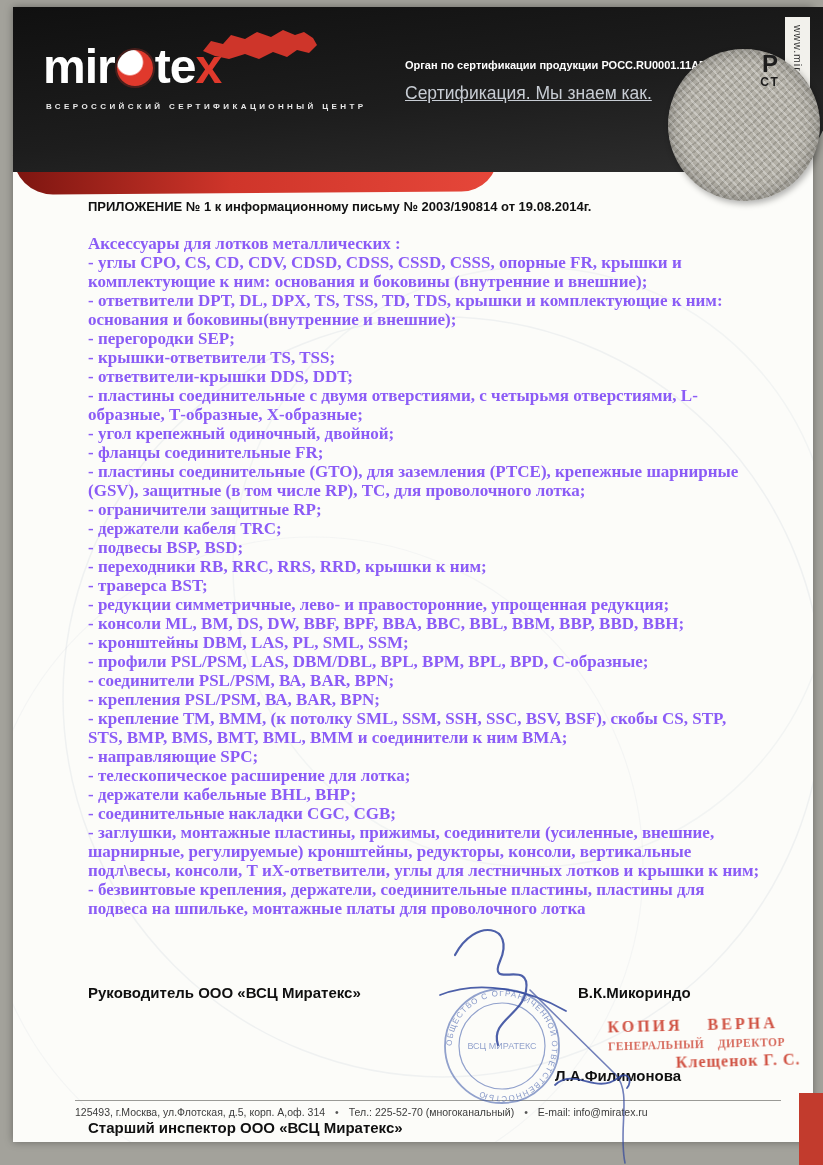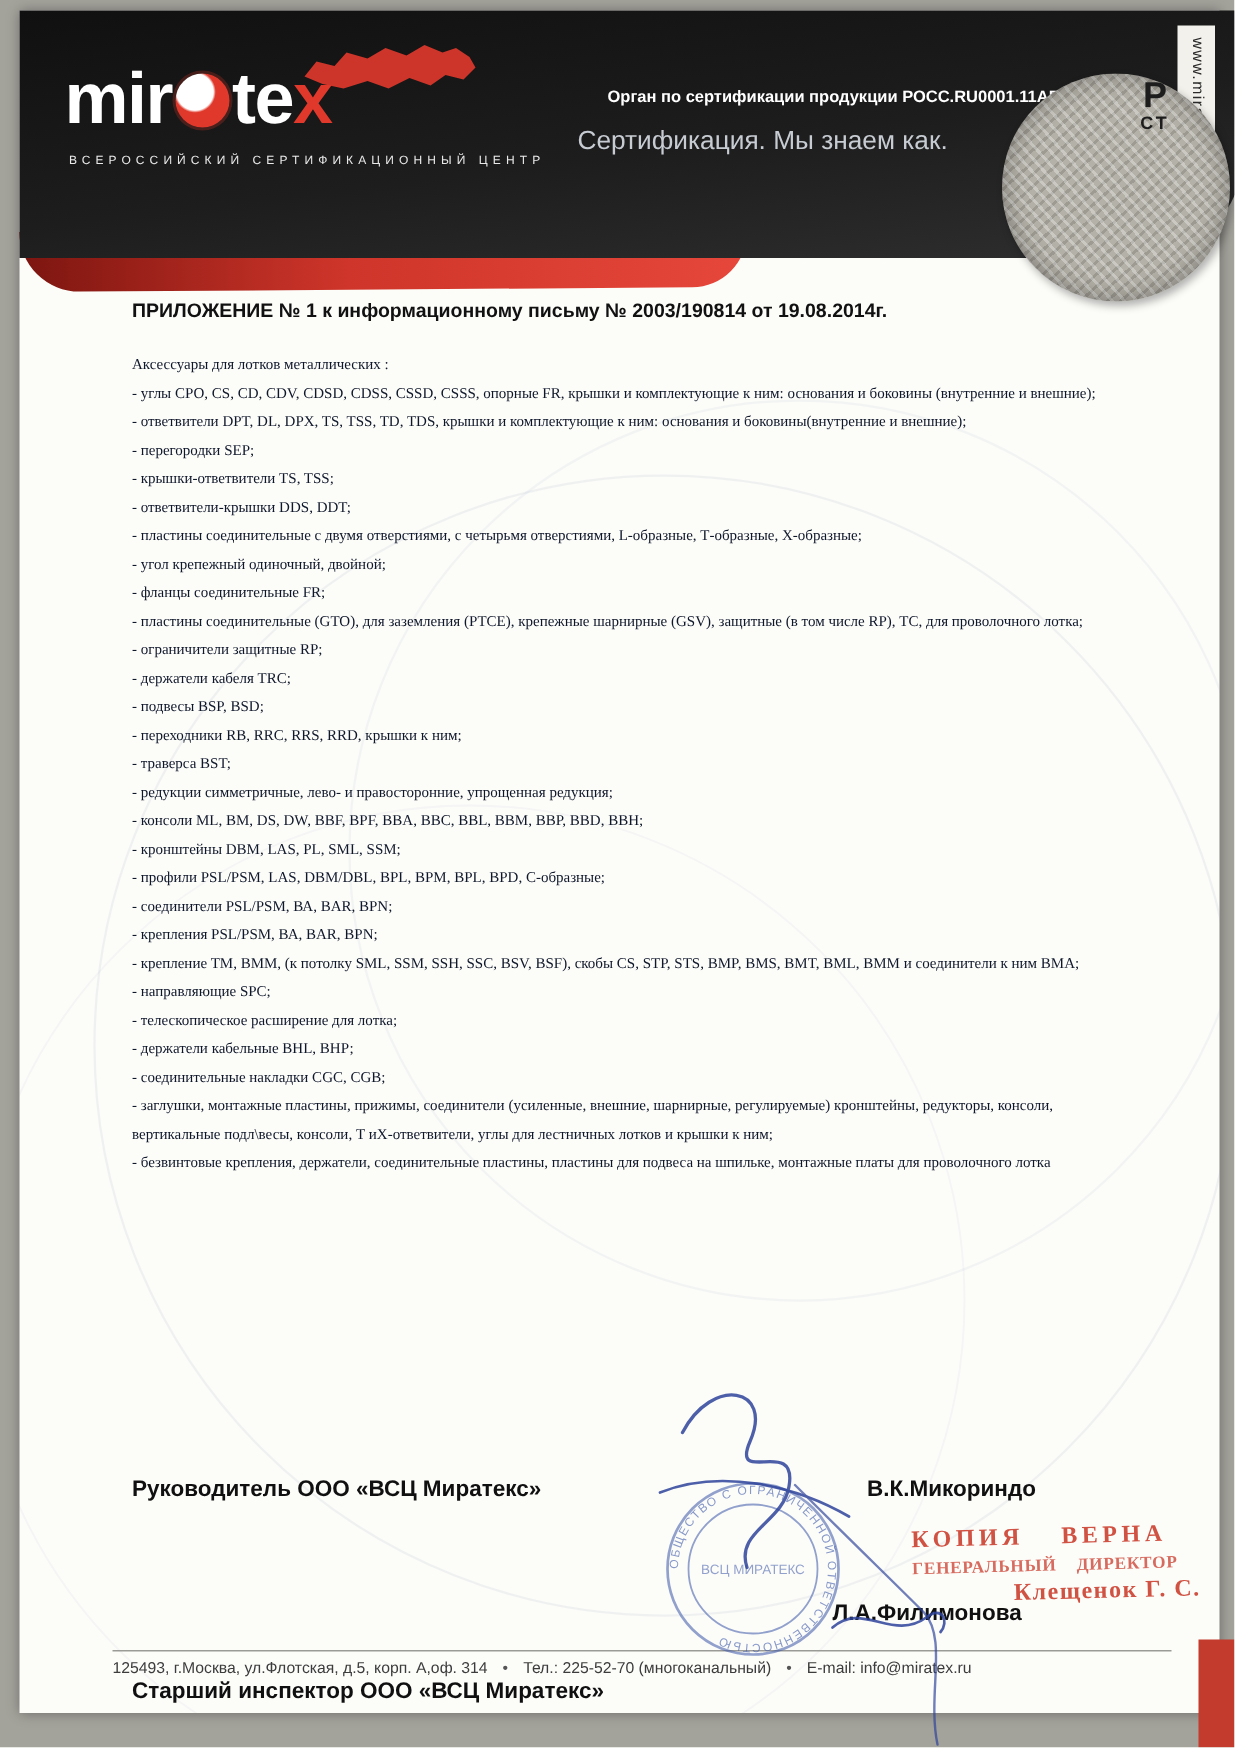--- a/index.html
+++ b/index.html
@@ -30,24 +30,24 @@
   .logo .lt { font-size:48px; font-weight:bold; color:#fff; letter-spacing:-1px; line-height:52px; }
   .logo .lx { color:#e0392c; }
   .logo-dot {
     display:inline-block; width:36px; height:36px; border-radius:50%; margin:0 2px -3px 2px;
     background:radial-gradient(circle at 36% 34%, #ffffff 0 37%, #e0392c 42% 100%);
     box-shadow:0 0 0 2px rgba(224,57,44,.25);
   }
   .russia-map { position:absolute; left:158px; top:-12px; width:118px; height:34px; }
   .logo-sub {
     position:absolute; left:33px; top:95px; color:#e9e9e9; font-size:8px;
-    letter-spacing:3.4px; font-weight:normal;
+    letter-spacing:3.4px; font-weight:bold;
   }
   .hdr-org { position:absolute; left:392px; top:52px; color:#ffffff; font-size:11px; font-weight:bold; }
-  .hdr-tagline { position:absolute; left:372px; top:76px; color:#c7ccd3; font-size:17.5px; }
+  .hdr-tagline { position:absolute; left:392px; top:76px; color:#c7ccd3; font-size:17.5px;text-decoration:underline; }
   .corner-strip {
     position:absolute; left:772px; top:10px; width:25px; height:126px; z-index:3;
     background:#f2f1ec;
   }
   .site-vert {
     writing-mode:vertical-rl; font-size:10.5px; color:#2b2b2b; letter-spacing:1px;
     margin:8px auto 0 7px;
   }
   .fabric-circle {
     position:absolute; left:655px; top:42px; width:152px; height:152px; z-index:4;
@@ -61,21 +61,21 @@
   .pct-mark {
     position:absolute; right:24px; top:4px; width:52px; height:48px;
     color:#1d1d1d; font-weight:bold; text-align:center;
   }
   .pct-mark .p1 { font-size:24px; line-height:22px; display:block; }
   .pct-mark .p2 { font-size:12px; letter-spacing:2px; display:block;text-align:center; }
 
   
   .content { position:absolute; left:75px; top:192px; width:672px; z-index:2; }
   .doc-title { font-size:13px; font-weight:bold; color:#111; margin:0 0 20px 0; font-family:"Liberation Sans",sans-serif; }
-  .body-text { font-family:"Liberation Serif",serif; font-size:10px; line-height:19px; color:#0f172a; }
+  .body-text { font-family:"Liberation Serif",serif; font-size:17px; line-height:19px; color:#8b5cf6;font-weight:bold; }
   .body-line { margin:0; }
 
   .sig-role { position:absolute; font-size:15px; font-weight:bold; color:#101010; z-index:2; }
   .sig-name { position:absolute; font-size:15px; font-weight:bold; color:#101010; z-index:2; }
 
   
   .footer-rule { position:absolute; left:62px; top:1093px; width:706px; height:1px; background:#9a9a96; z-index:2; }
   .footer { position:absolute; left:62px; top:1099px; width:712px; display:flex; gap:10px;
             font-size:10.5px; color:#3c3c3c; z-index:2; white-space:nowrap; }
   .footer .sep { color:#555; }

